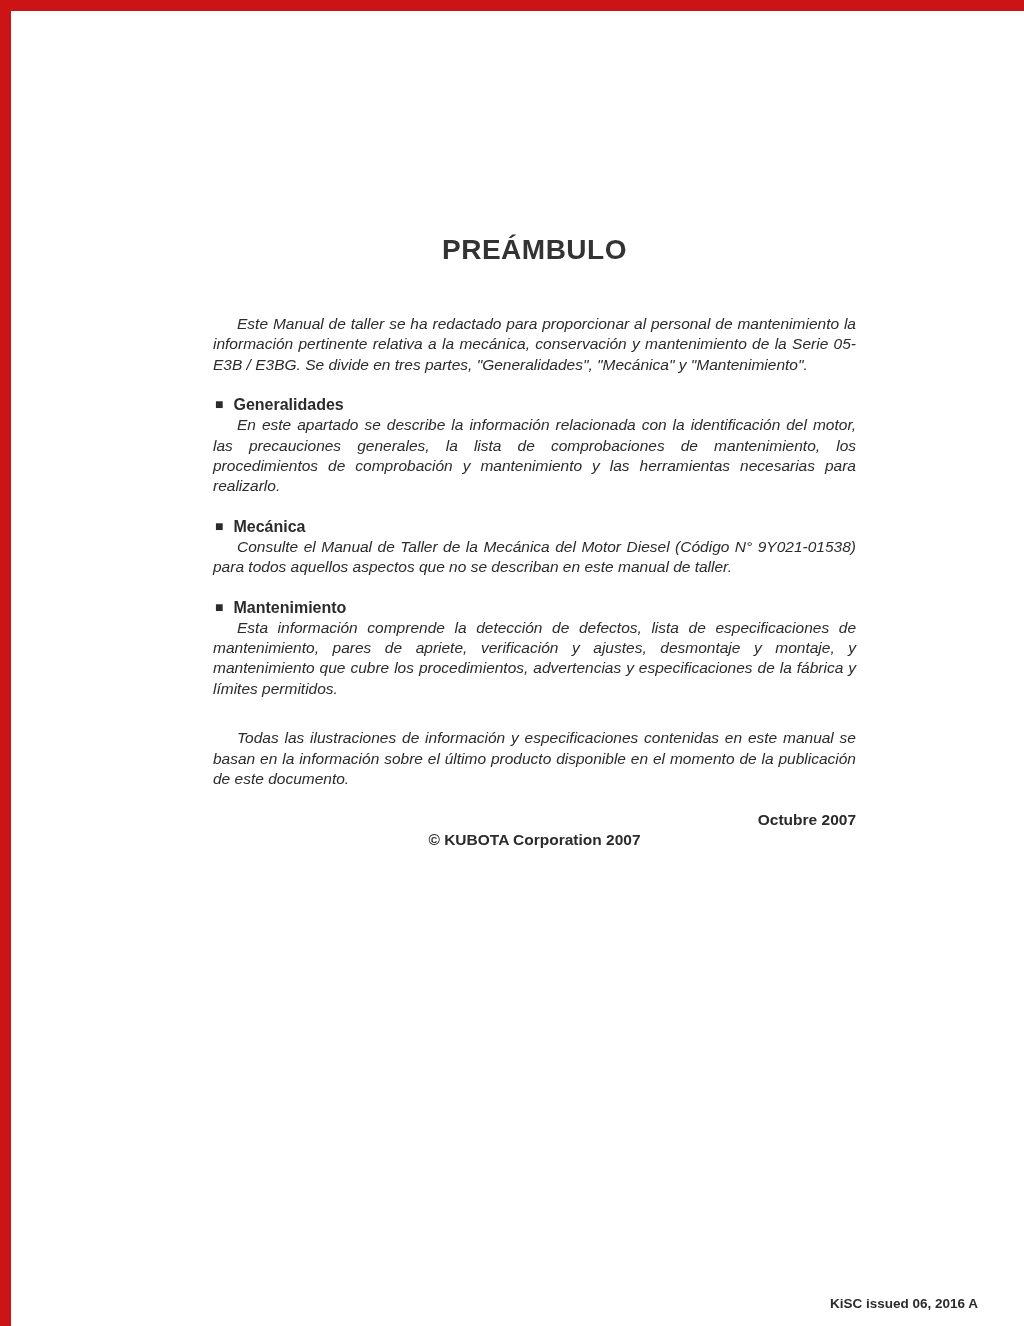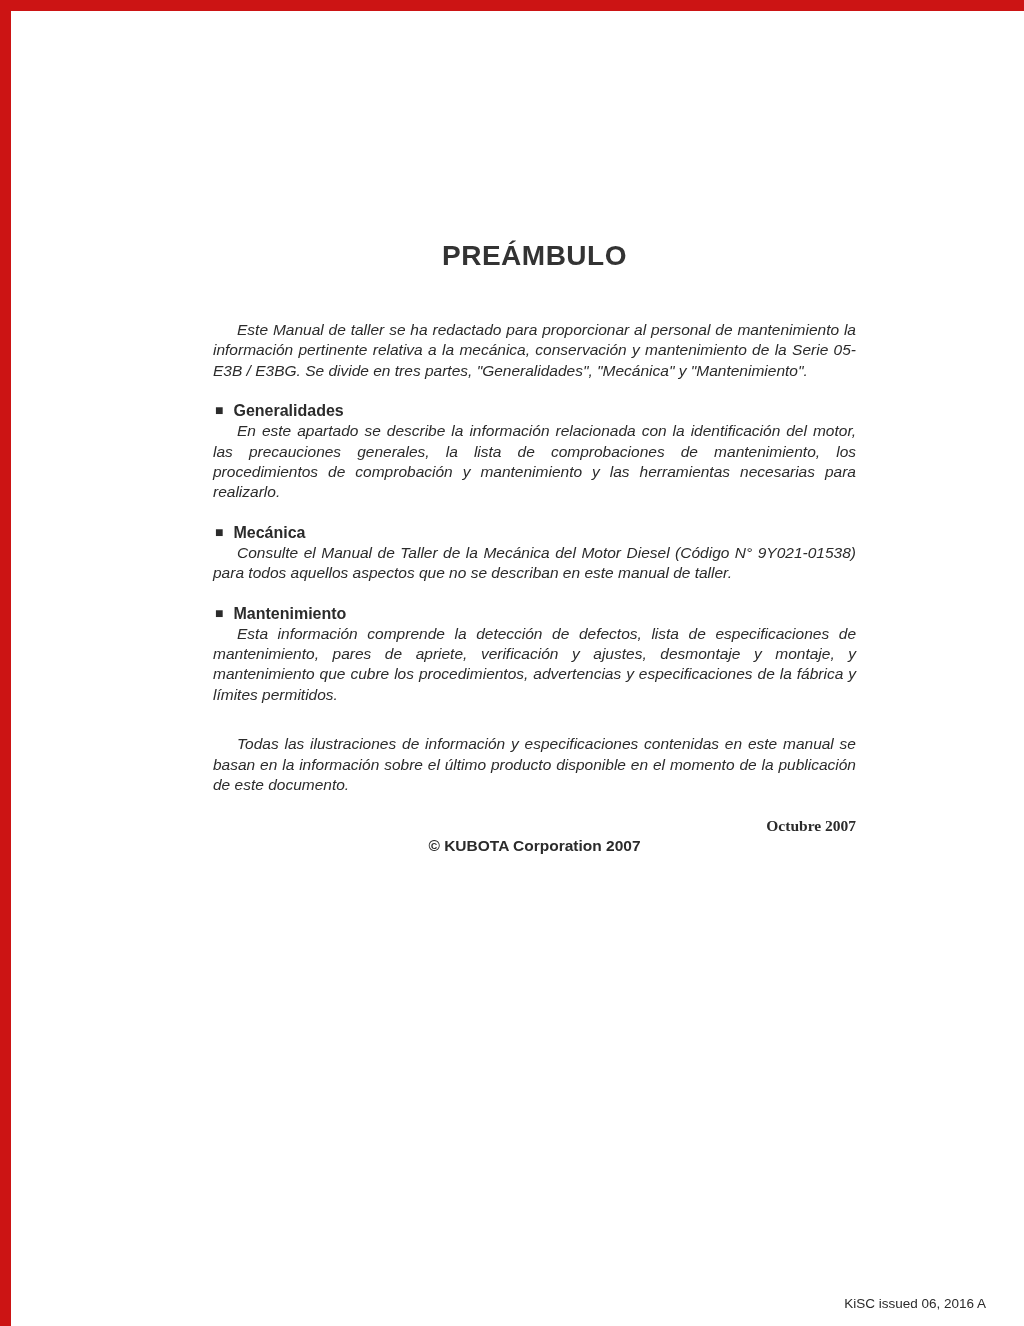--- a/index.html
+++ b/index.html
@@ -12,21 +12,21 @@
   }
   .red-bar-top {
     position:absolute; top:0; left:0; width:100%; height:11px;
     background:var(--accent);
   }
   .red-bar-left {
     position:absolute; top:0; left:0; width:11px; height:100%;
     background:var(--accent);
   }
   .content {
-    position:absolute; left:213px; top:14px; width:643px;
+    position:absolute; left:213px; top:8px; width:643px;
   }
   .title {
     margin:226px 0 0 0;
     text-align:center;
     font-size:28px;
     font-weight:bold;
     letter-spacing:0.5px;
     color:#333333;
   }
   .para {
@@ -55,35 +55,35 @@
     position:relative;
     top:-1px;
   }
   .closing { margin-top:29px; }
   .date-line {
     margin:21px 0 0 0;
     text-align:right;
     font-weight:bold;
     font-size:15.5px;
     color:var(--ink);
-    font-family:Liberation Serif, serif;
   }
   .copyright-line {
     margin:2px 0 0 0;
     text-align:center;
     font-weight:bold;
     font-size:15.5px;
     color:var(--ink);
   }
   .footer-note {
     position:absolute;
-    right:38px;
+    right:46px;
     bottom:15px;
     font-size:13.5px;
     color:var(--ink);
+    font-weight:bold;
   }
 </style>
 </head>
 <body>
 
 <div class="page">
   <div class="red-bar-top"></div>
   <div class="red-bar-left"></div>
 
   <div class="content">

